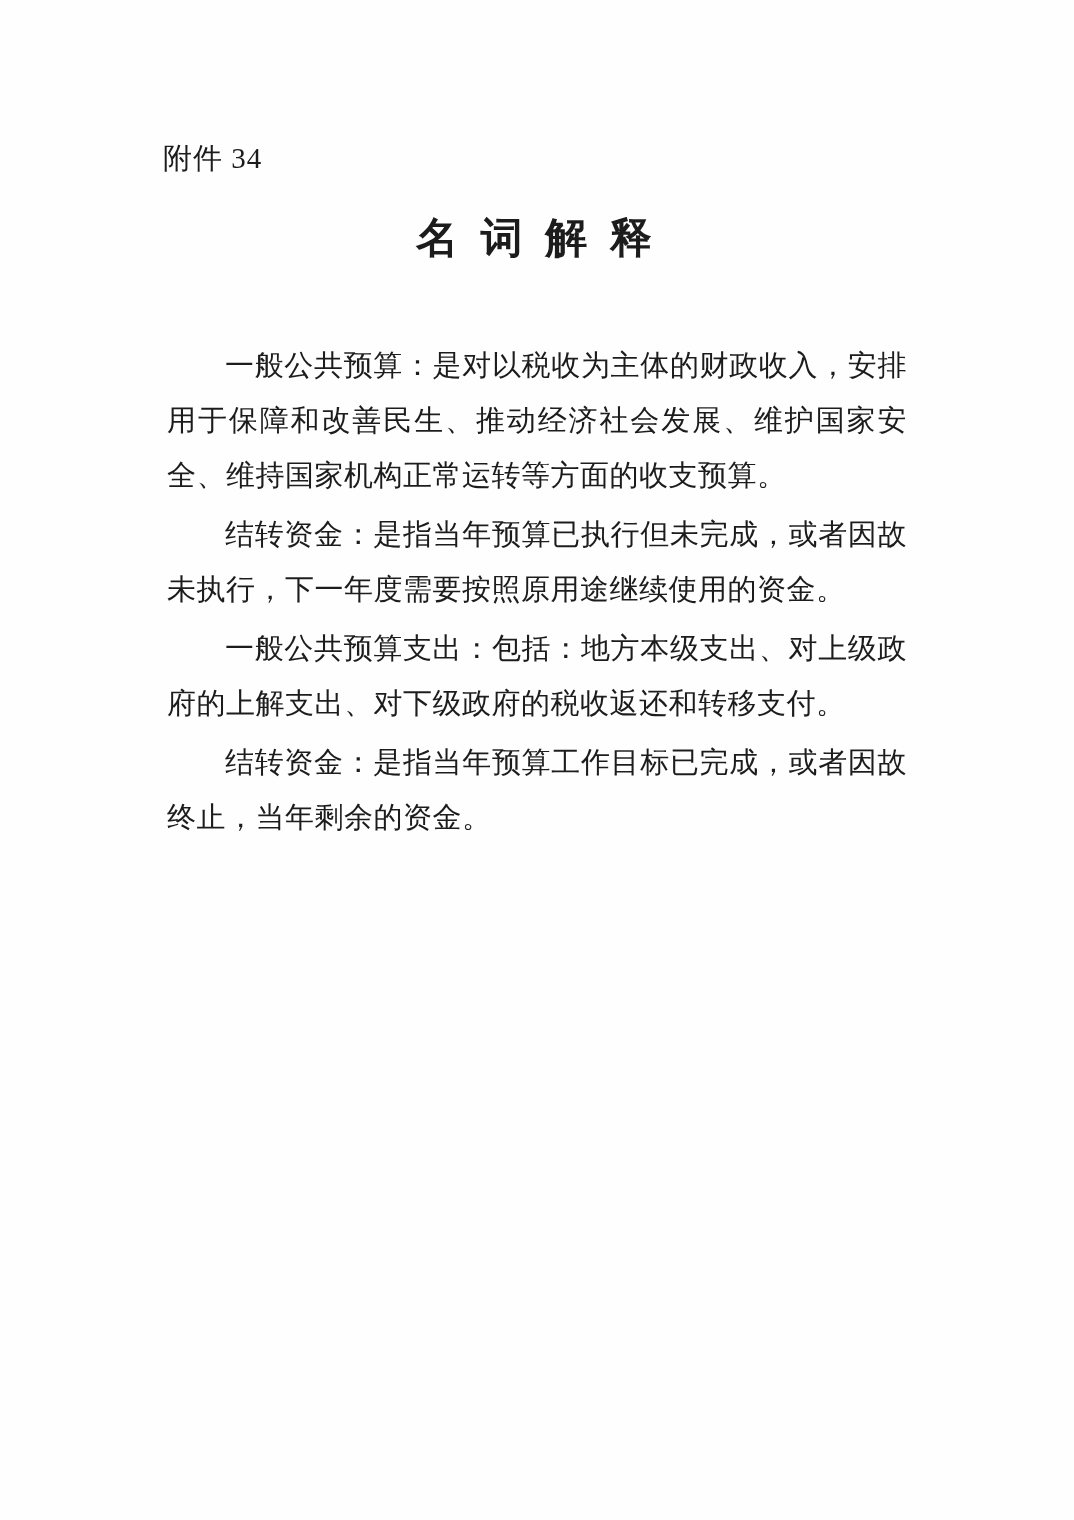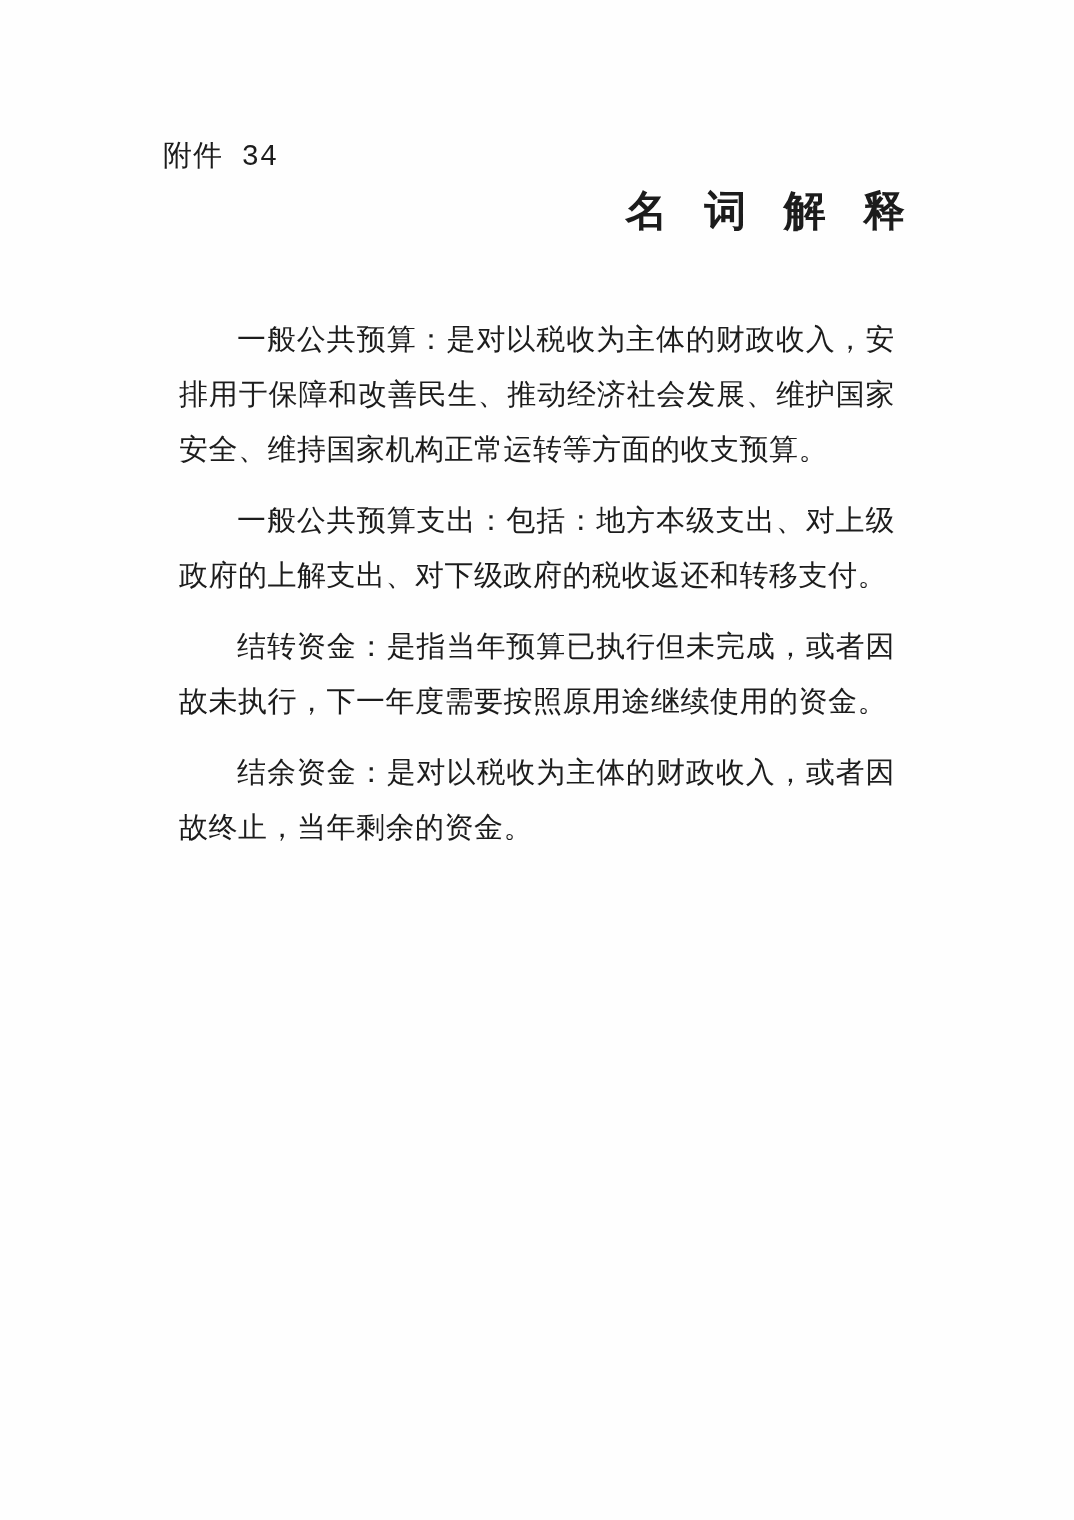--- a/index.html
+++ b/index.html
@@ -6,64 +6,64 @@
     margin: 0;
     padding: 0;
     background: #ffffff;
   }
   .page {
     position: relative;
     width: 1074px;
     height: 1520px;
     background: #fefefe;
     overflow: hidden;
-    font-family: Liberation Mono, monospace;
+    font-family: Liberation Serif, serif;
     color: #1c1c1c;
   }
   .content {
     position: absolute;
     left: 163px;
     top: 138px;
     width: 748px;
   }
   .attachment-label {
     font-size: 29px;
     line-height: 40px;
     text-align: left;
     letter-spacing: 1px;
   }
   .doc-title {
-    margin: 8px 0 0 0;
+    margin: 32px 0 0 0;
     font-size: 42px;
     line-height: 56px;
     font-weight: bold;
-    text-align: right;
+    text-align: center;
     letter-spacing: 6px;
     white-space: pre;
   }
   .doc-body {
     margin-top: 72px;
   }
   .para {
-    margin: 16px;
+    margin: 4px;
     font-size: 29px;
     line-height: 55px;
     text-align: justify;
     text-justify: inter-character;
     text-indent: 2em;
     letter-spacing: 0.5px;
   }
 </style>
 </head>
 <body>
 
 <div class="page">
   <div class="content">
     <div class="attachment-label">附件 34</div>
     <h1 class="doc-title">名 词 解 释</h1>
     <div class="doc-body">
       <p class="para">一般公共预算：是对以税收为主体的财政收入，安排用于保障和改善民生、推动经济社会发展、维护国家安全、维持国家机构正常运转等方面的收支预算。</p>
+      <p class="para">结转资金：是指当年预算已执行但未完成，或者因故未执行，下一年度需要按照原用途继续使用的资金。</p>
       <p class="para">一般公共预算支出：包括：地方本级支出、对上级政府的上解支出、对下级政府的税收返还和转移支付。</p>
-      <p class="para">结转资金：是指当年预算已执行但未完成，或者因故未执行，下一年度需要按照原用途继续使用的资金。</p>
-      <p class="para">结余资金：是对以税收为主体的财政收入，或者因故终止，当年剩余的资金。</p>
+      <p class="para">结转资金：是指当年预算工作目标已完成，或者因故终止，当年剩余的资金。</p>
     </div>
   </div>
 </div>
 
 </body></html>

